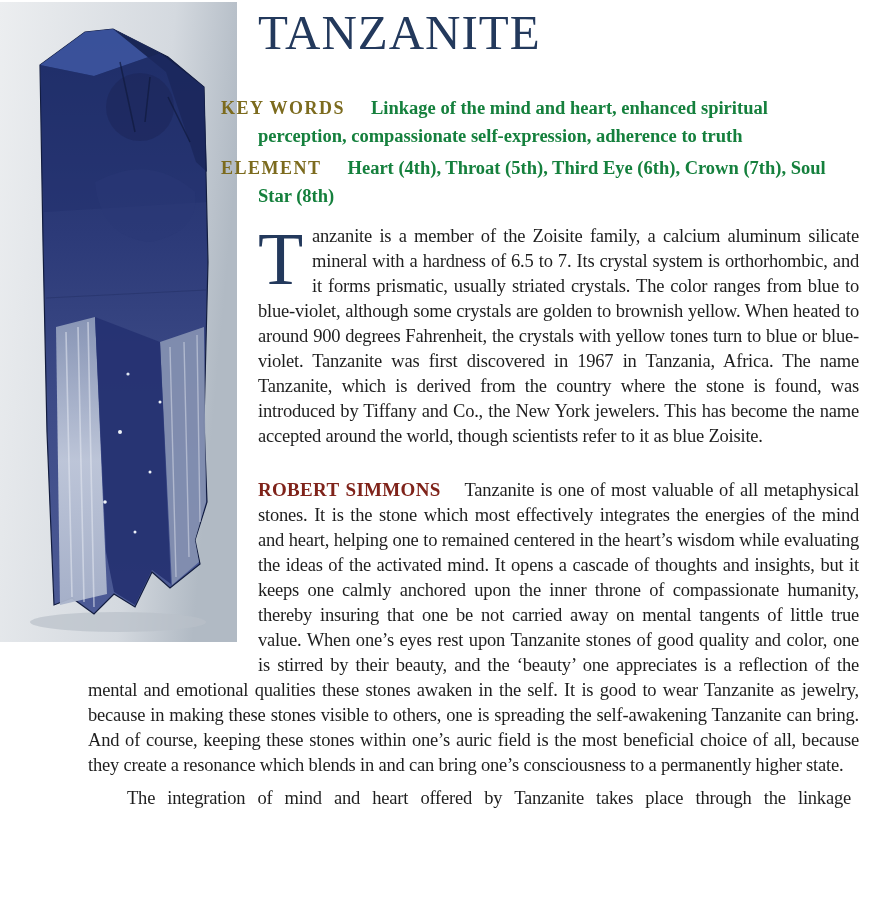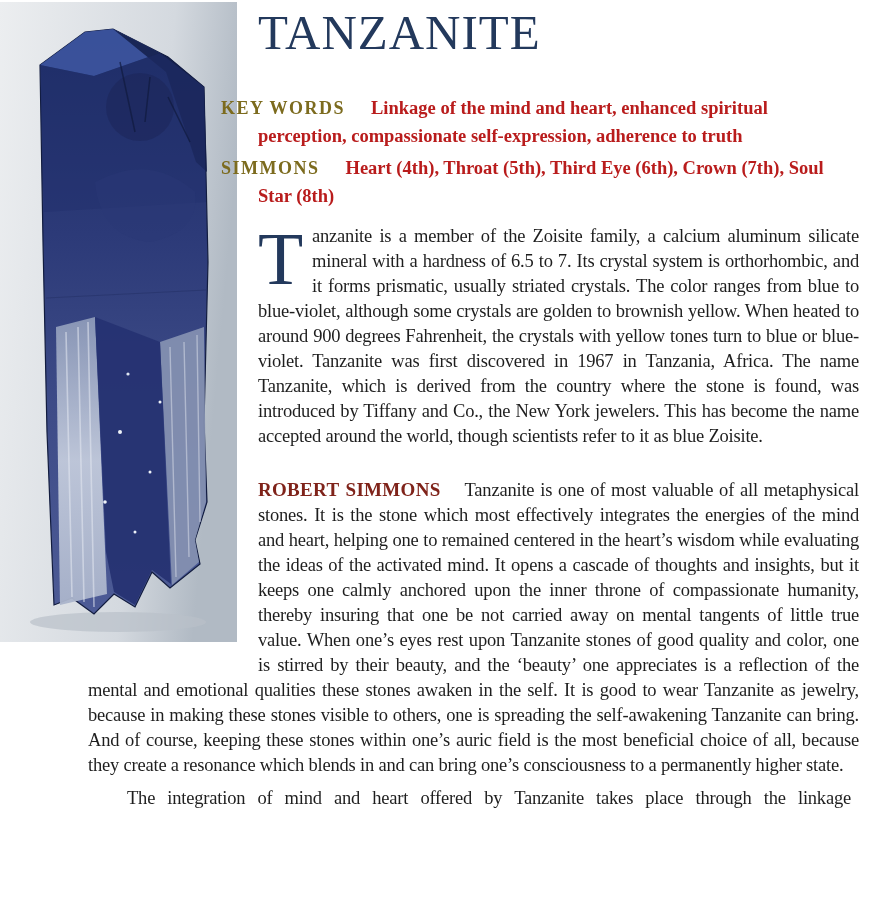--- a/index.html
+++ b/index.html
@@ -35,21 +35,21 @@
 
   .props{margin-top:30px;}
   .prop{
     margin:0 0 4px;padding-left:37px;text-indent:-37px;
     line-height:28px;font-size:18.5px;font-weight:bold;
   }
   .plabel{
     font-size:18px;font-weight:bold;letter-spacing:1.5px;
     color:var(--label-olive);margin-right:26px;
   }
-  .pvalue{color:#b91c1c;}
+  .pvalue{color:#15803d;}
 
   .body{
     font-size:18.5px;line-height:25px;letter-spacing:-0.2px;
     text-align:justify;hyphens:auto;
   }
   .intro{margin:14px 0 0;}
   .dropcap{
     float:left;
     font-size:74px;line-height:57px;
     padding:7px 9px 0 0;
@@ -111,21 +111,21 @@
     </svg>
   </figure>
 
   <h1 class="title">TANZANITE</h1>
 
   <section class="props">
     <p class="prop">
       <span class="plabel">KEY WORDS</span><span class="pvalue">Linkage of the mind and heart, enhanced spiritual perception, compassionate self-expression, adherence to truth</span>
     </p>
     <p class="prop">
-      <span class="plabel">SIMMONS</span><span class="pvalue">Heart (4th), Throat (5th), Third Eye (6th), Crown (7th), Soul Star (8th)</span>
+      <span class="plabel">ELEMENT</span><span class="pvalue">Heart (4th), Throat (5th), Third Eye (6th), Crown (7th), Soul Star (8th)</span>
     </p>
   </section>
 
   <p class="body intro">
     <span class="dropcap">T</span><span>anzanite is a member of the Zoisite family, a calcium aluminum silicate mineral with a hardness of 6.5 to 7. Its crystal system is orthorhombic, and it forms prismatic, usually striated crystals. The color ranges from blue to blue-violet, although some crystals are golden to brownish yellow. When heated to around 900 degrees Fahrenheit, the crystals with yellow tones turn to blue or blue-violet. Tanzanite was first discovered in 1967 in Tanzania, Africa. The name Tanzanite, which is derived from the country where the stone is found, was introduced by Tiffany and Co., the New York jewelers. This has become the name accepted around the world, though scientists refer to it as blue Zoisite.</span>
   </p>
 
   <p class="body simmons">
     <span class="author">ROBERT SIMMONS</span><span>Tanzanite is one of most valuable of all metaphysical stones. It is the stone which most effectively integrates the energies of the mind and heart, helping one to remained centered in the heart’s wisdom while evaluating the ideas of the activated mind. It opens a cascade of thoughts and insights, but it keeps one calmly anchored upon the inner throne of compassionate humanity, thereby insuring that one be not carried away on mental tangents of little true value. When one’s eyes rest upon Tanzanite stones of good quality and color, one is stirred by their beauty, and the ‘beauty’ one appreciates is a reflection of the mental and emotional qualities these stones awaken in the self. It is good to wear Tanzanite as jewelry, because in making these stones visible to others, one is spreading the self-awakening Tanzanite can bring. And of course, keeping these stones within one’s auric field is the most beneficial choice of all, because they create a resonance which blends in and can bring one’s consciousness to a permanently higher state.</span>
   </p>

